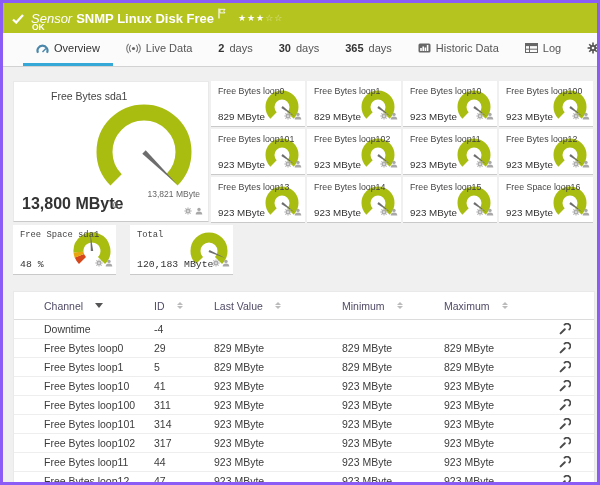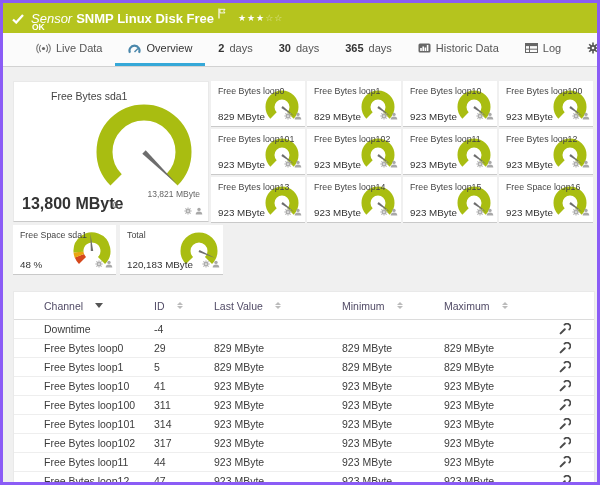--- a/index.html
+++ b/index.html
@@ -43,21 +43,21 @@
   .mini-icons { position:absolute; right:5px; bottom:2px; display:flex; gap:3px; align-items:center; }
 
   #small-grid { position:absolute; left:208px; top:78px; width:384px;
     display:grid; grid-template-columns:repeat(4,94px); grid-auto-rows:46px; gap:2px; }
   .tile { position:relative; background:#fff; border-bottom:1px solid #c9c9c9; box-sizing:border-box; }
   .t-label { position:absolute; left:7px; top:5px; font-size:8.8px; color:#444; white-space:nowrap; z-index:2; }
   .t-gauge { position:absolute; right:6px; top:9px; }
   .t-value { position:absolute; left:7px; bottom:4px; font-size:9.8px; color:#333; }
   .t-icons { position:absolute; right:3px; bottom:2px; display:flex; gap:2px; align-items:center; }
 
-  #extra-row { position:absolute; left:10px; top:222px; display:flex; gap:4px; }
+  #extra-row { position:absolute; left:10px; top:222px; display:flex; gap:14px;font-family:Liberation Mono, monospace; }
   .xtile { position:relative; width:103px; height:50px; background:#fff; border-bottom:1px solid #c9c9c9; box-sizing:border-box; }
   .xtile .t-gauge { right:5px; top:7px; }
   .xtile .t-value { font-size:9.8px;text-align:center; }
 
   
   #table-card { left:10px; top:288px; width:582px; border:1px solid #e9e9e9; border-bottom:1px solid #c9c9c9; }
   .trow { display:grid; grid-template-columns:110px 60px 128px 102px 115px 1fr;
           padding-left:30px; height:18px; align-items:center;
           font-size:10.5px; color:#3c3c3c; border-bottom:1px solid #eeeeee; }
   .trow.thead { height:27px; color:#514b66; border-bottom:1px solid #dcdcdc; }
@@ -85,37 +85,37 @@
         <svg width="8" height="11" viewBox="0 0 8 11">
             <line x1="1" y1="0.5" x2="1" y2="10.5" stroke="#fff" stroke-width="1.2"></line>
             <path d="M2 1.3 H7 L5.6 3.1 L7 4.9 H2 z" fill="none" stroke="#fff" stroke-width="0.9"></path>
           </svg>
       </span><span class="stars" id="stars"><span>★</span><span>★</span><span>★</span><span class="star-empty">☆</span><span class="star-empty">☆</span></span>
     </div>
     <div class="status">OK</div>
   </div>
 
   <div class="tabbar" id="tabbar">
+      <div class="tab active">
+        <span class="ticon">
+          <svg width="13" height="11" viewBox="0 0 13 11">
+            <path d="M2 9.8 A5 5 0 1 1 11 9.8" fill="none" stroke="#4a87ab" stroke-width="2.2"></path>
+            <line x1="6.5" y1="9" x2="10" y2="5.5" stroke="#4a87ab" stroke-width="1.5"></line>
+          </svg>
+        </span>
+        <span>Overview</span>
+      </div>
       <div class="tab">
         <span class="ticon">
           <svg width="15" height="11" viewBox="0 0 15 11">
             <circle cx="7.5" cy="5.5" r="1.6" fill="#666"></circle>
             <path d="M4.8 2.2 A4.6 4.6 0 0 0 4.8 8.8 M10.2 2.2 A4.6 4.6 0 0 1 10.2 8.8 M2.6 0.8 A6.8 6.8 0 0 0 2.6 10.2 M12.4 0.8 A6.8 6.8 0 0 1 12.4 10.2" fill="none" stroke="#777" stroke-width="1.1"></path>
           </svg>
         </span>
         <span>Live Data</span>
-      </div>
-      <div class="tab active">
-        <span class="ticon">
-          <svg width="13" height="11" viewBox="0 0 13 11">
-            <path d="M2 9.8 A5 5 0 1 1 11 9.8" fill="none" stroke="#4a87ab" stroke-width="2.2"></path>
-            <line x1="6.5" y1="9" x2="10" y2="5.5" stroke="#4a87ab" stroke-width="1.5"></line>
-          </svg>
-        </span>
-        <span>Overview</span>
       </div>
       <div class="tab">
         <span class="tnum">2</span>
         <span>days</span>
       </div>
       <div class="tab">
         <span class="tnum">30</span>
         <span>days</span>
       </div>
       <div class="tab">

